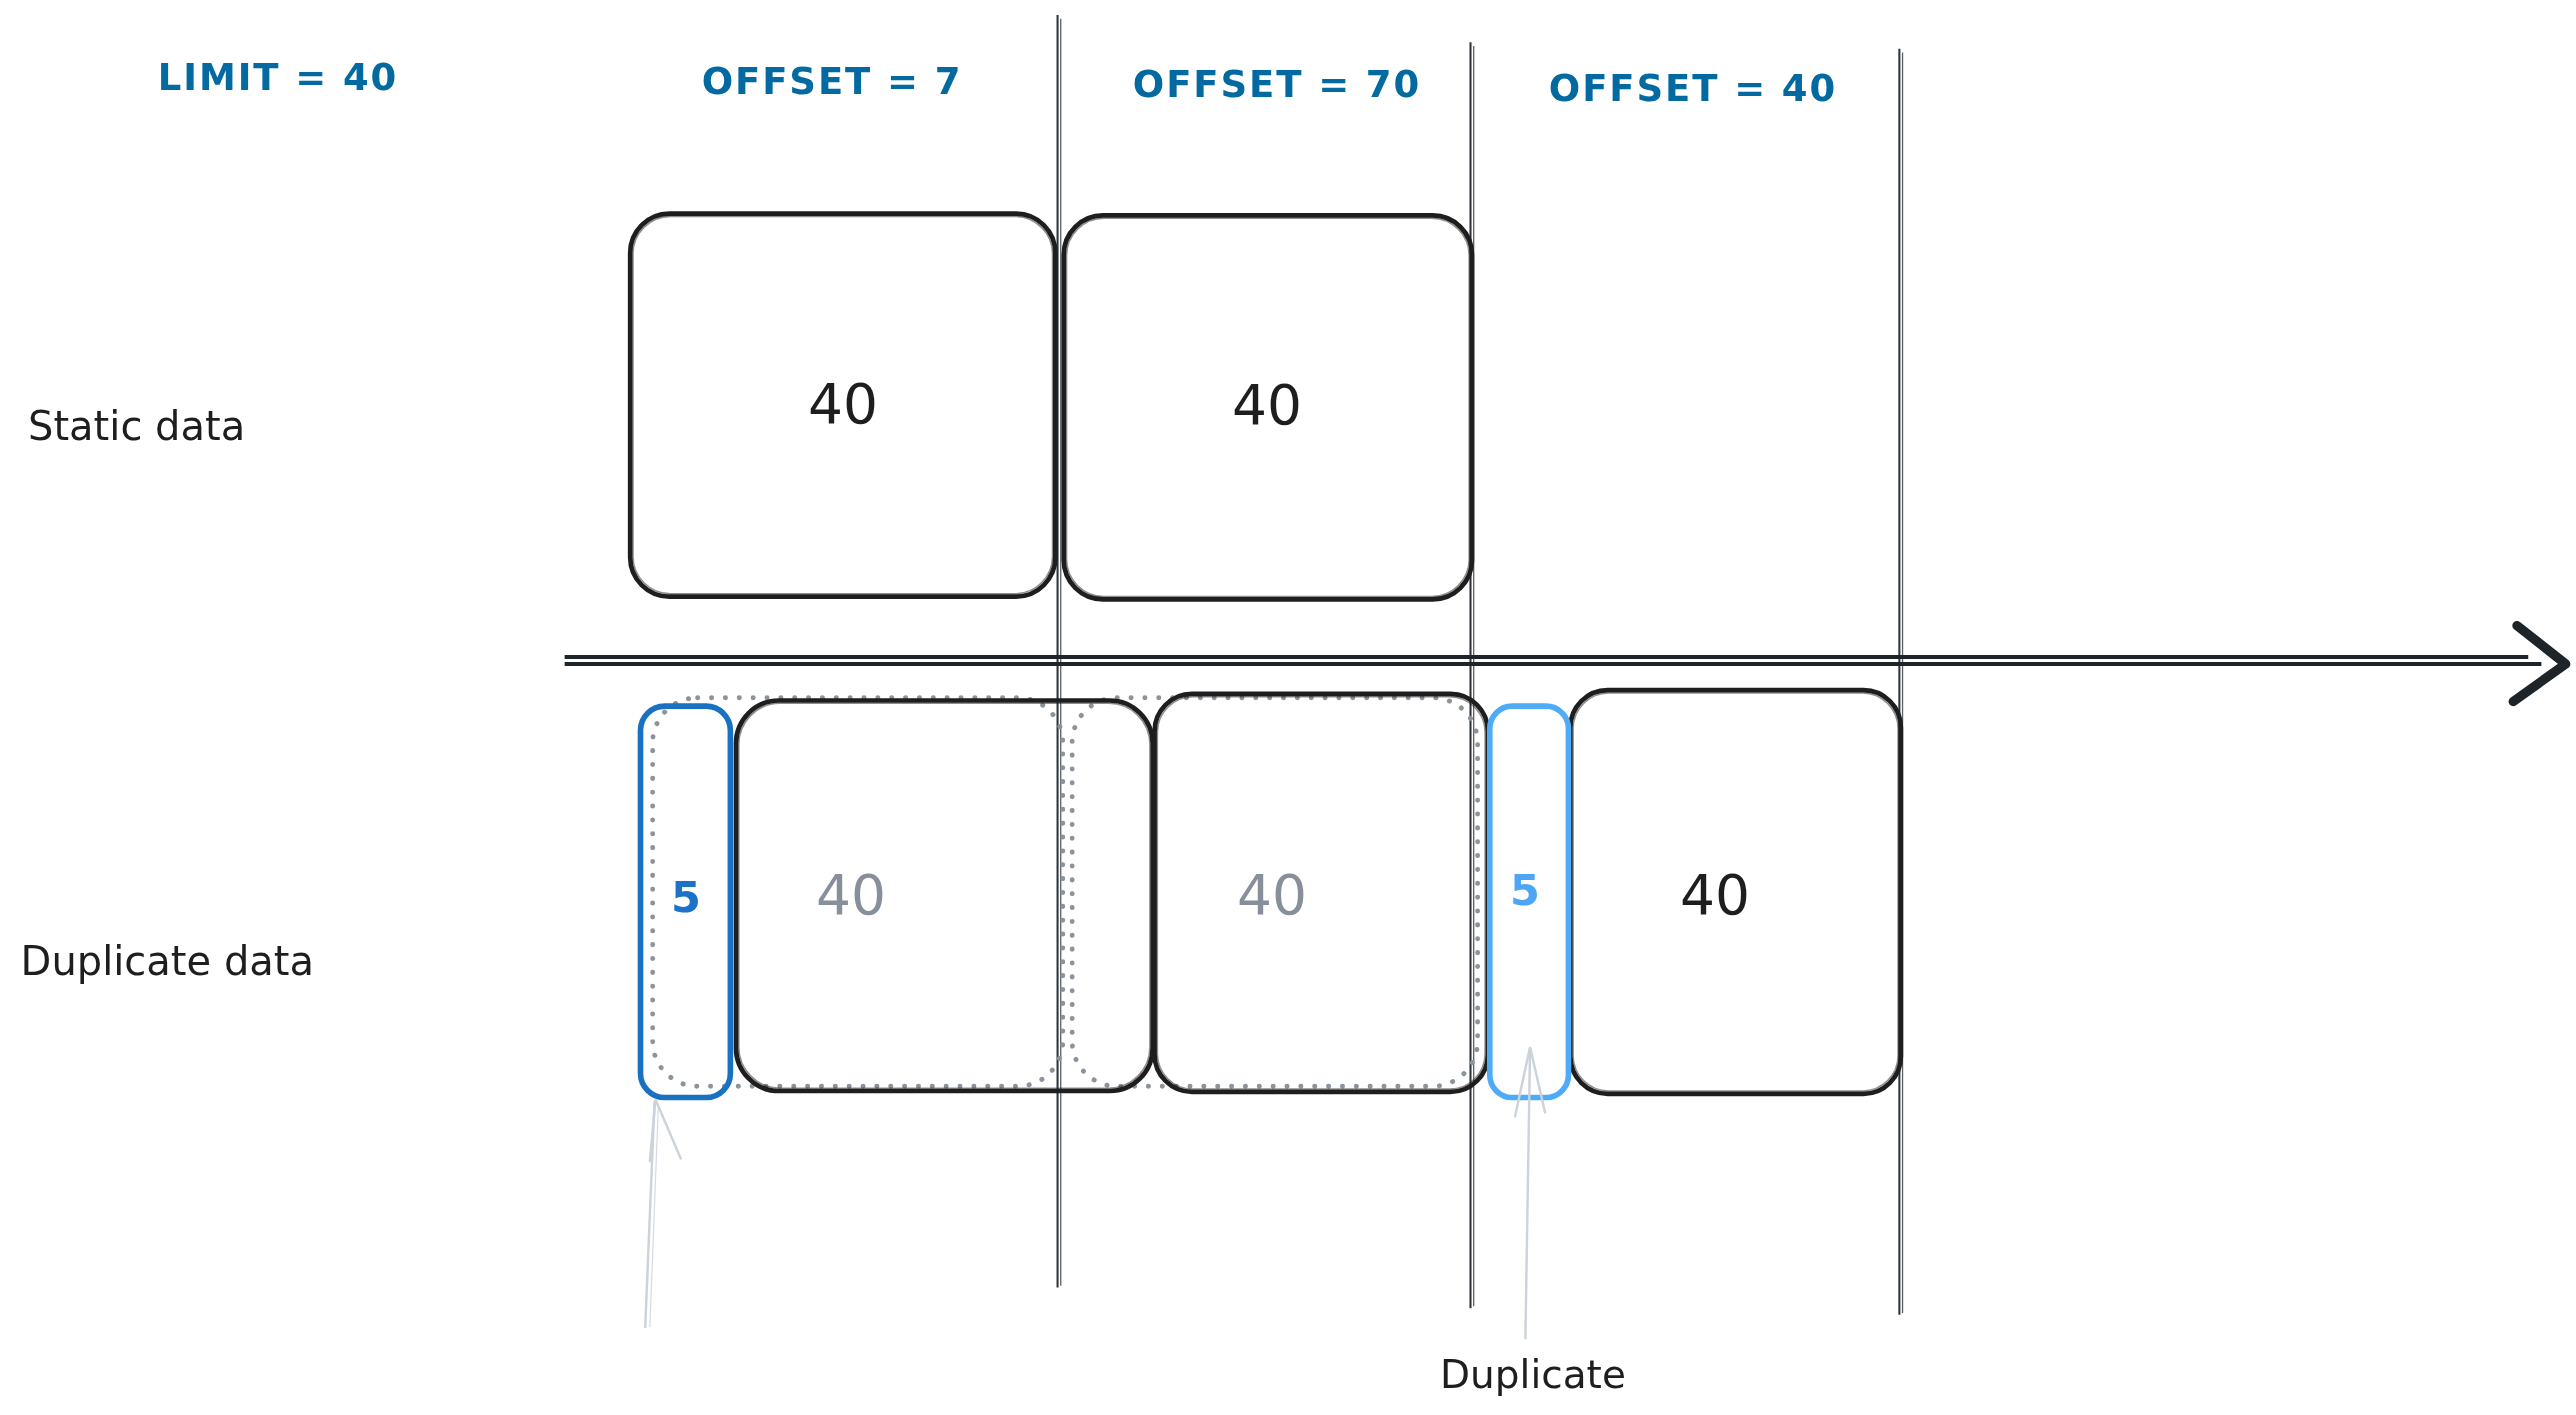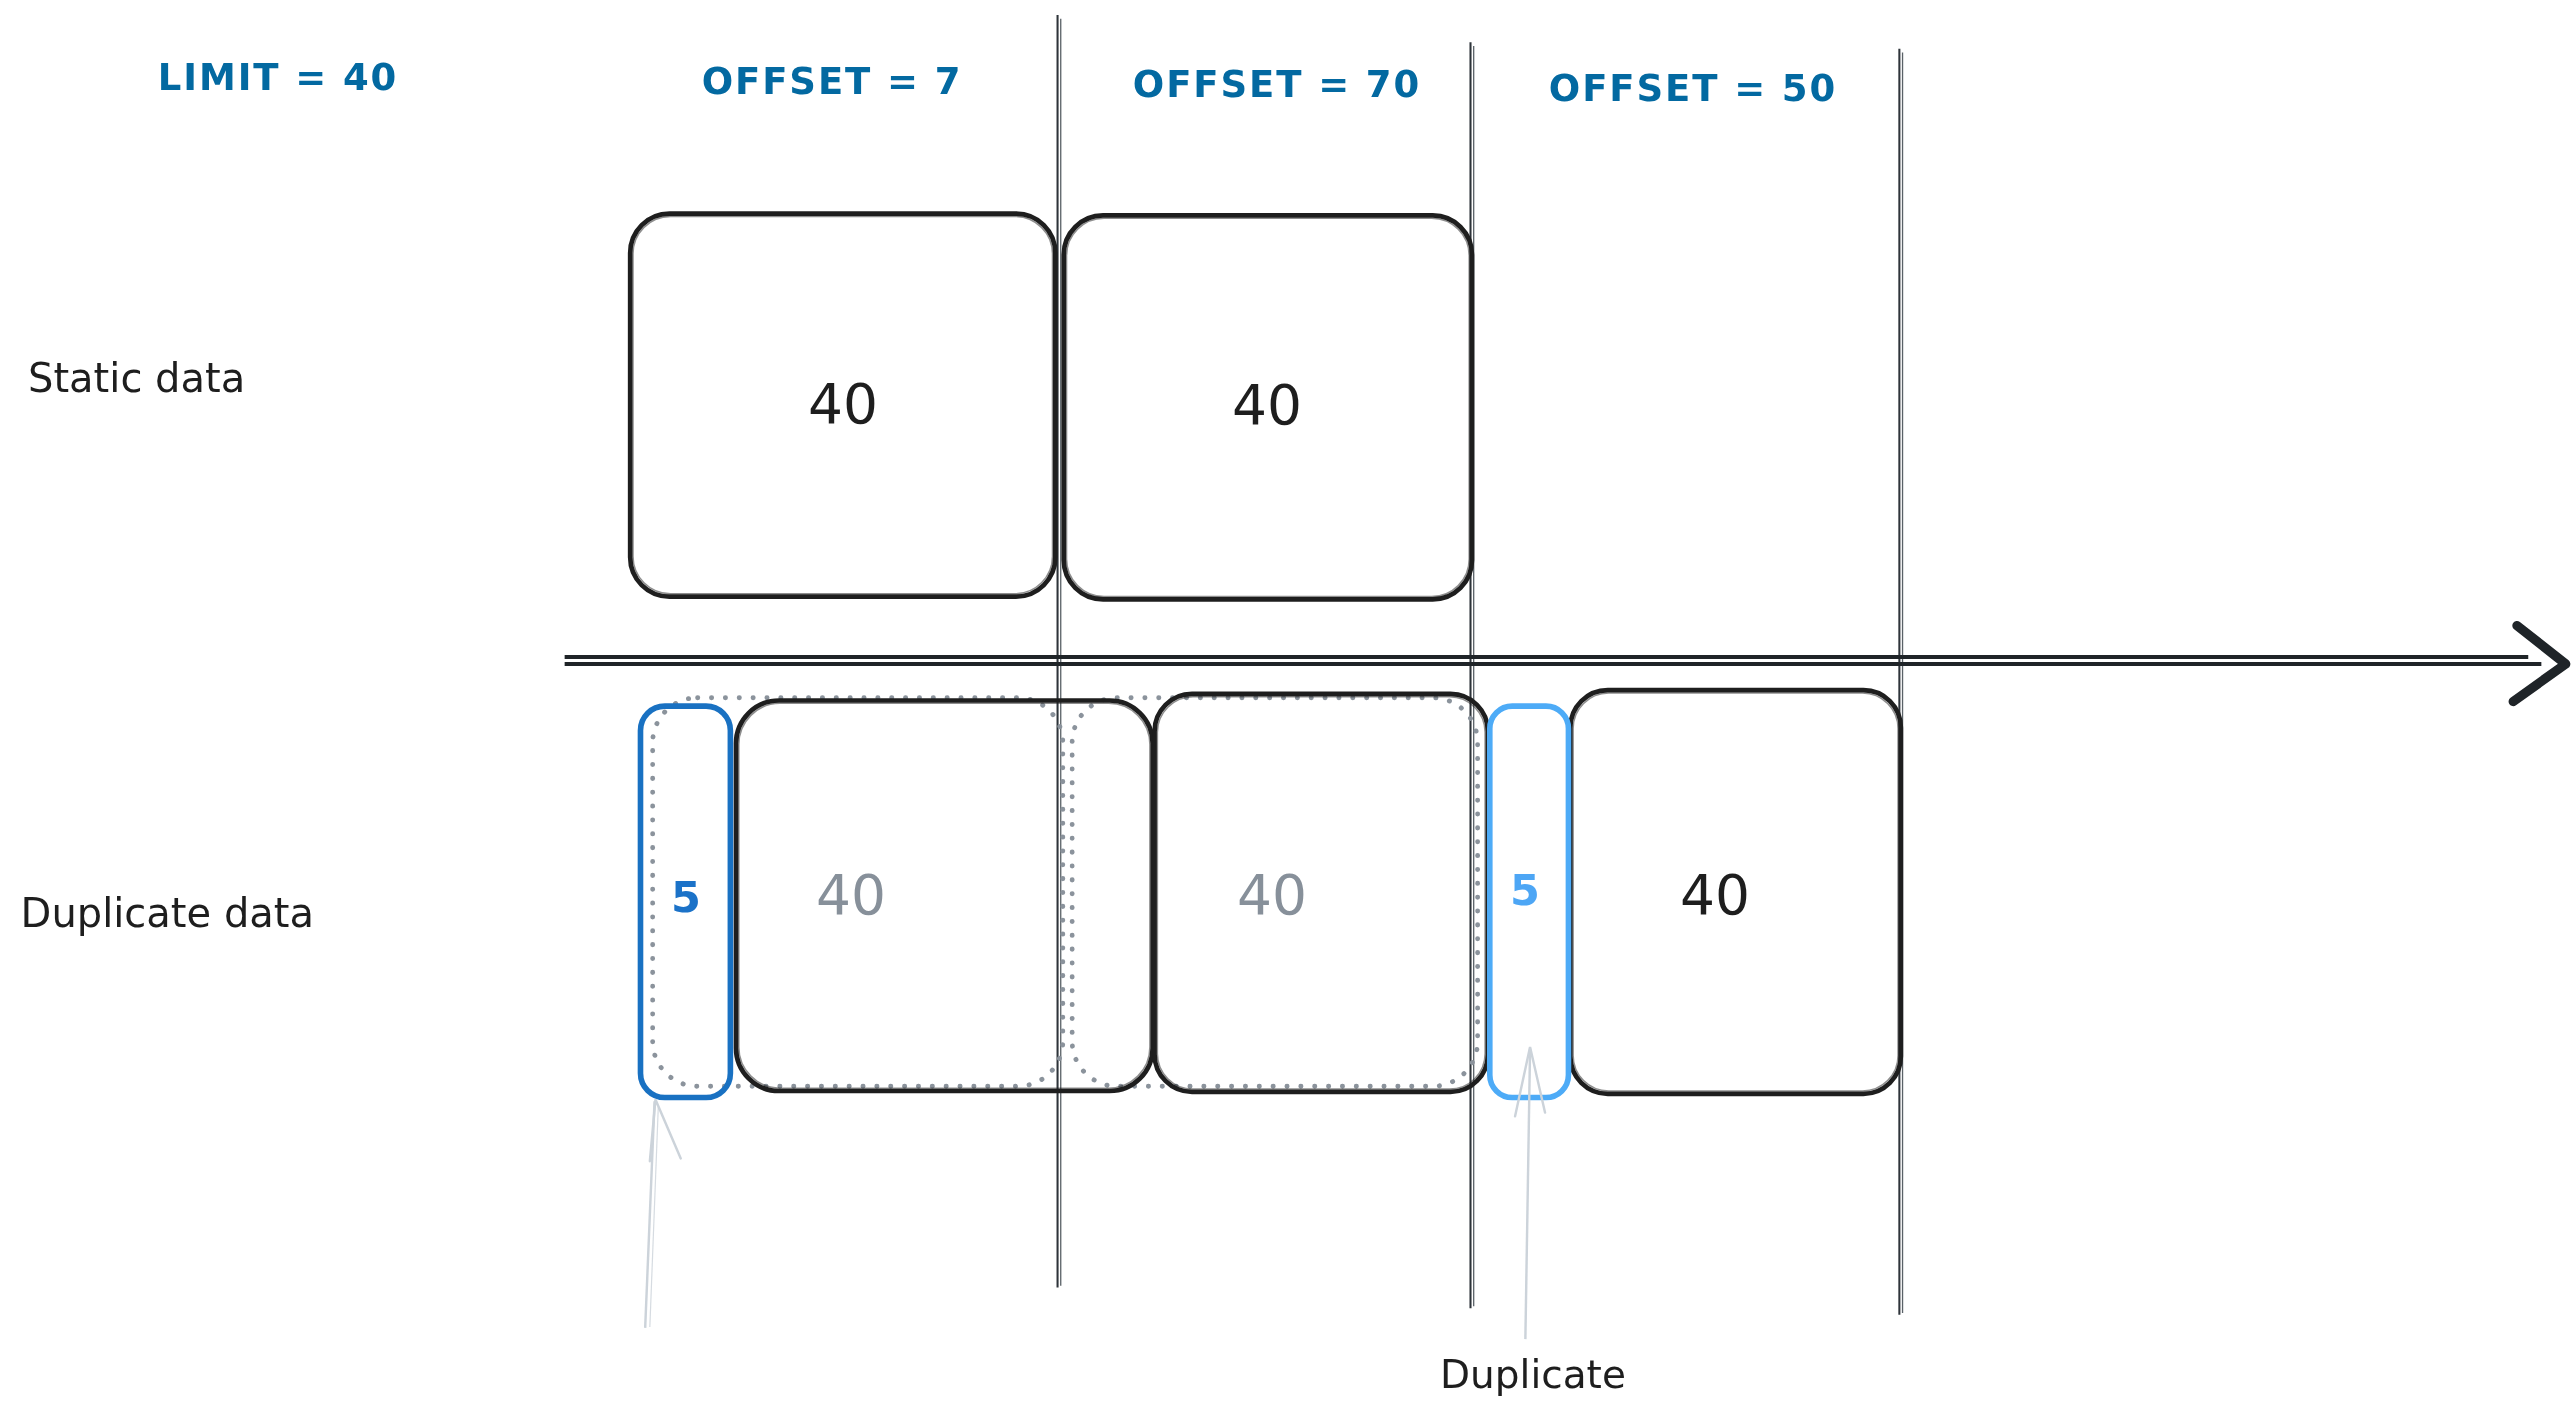--- a/index.html
+++ b/index.html
@@ -2,21 +2,21 @@
 <html style="font-size:15px"><head>
 <meta charset="utf-8">
 <style>
   html,body{margin:0;padding:0;background:#ffffff;}
   body{width:2576px;height:1416px;position:relative;overflow:hidden;
        font-family:"DejaVu Sans",sans-serif;}
   #canvas{position:absolute;left:0;top:0;width:2576px;height:1416px;}
   svg{position:absolute;left:0;top:0;}
   .txt{position:absolute;transform:translate(-50%,-50%);white-space:nowrap;
        font-family:"DejaVu Sans",sans-serif;color:#1e1e1e;}
-  .txt.left{transform:translate(0,-50%);}
+  .txt.left{transform:translate(0,-50%);margin-top:48px;}
   .hdr{color:#0369a1;font-weight:bold;font-size:37px;letter-spacing:1.9px;}
   .rowlbl{font-size:40px;}
   .num{font-size:55px;}
   .num.gray{color:#87909a;}
   .five{font-size:43px;font-weight:bold;}
   .five.dark{color:#1b72c8;}
   .five.light{color:#4da6f5;}
   .note{font-size:39px;}
 </style>
 </head>
@@ -80,21 +80,21 @@
     </g>
     <g>
       <line x1="1629" y1="1430" x2="1634" y2="1120" stroke="#ccd3da" stroke-width="2.6"></line>
       <path d="M 1618 1192 L 1634 1118 L 1650 1188" fill="none" stroke="#ccd3da" stroke-width="2.6" stroke-linecap="round"></path>
     </g>
   </svg>
 
   <div class="txt hdr" style="left:278px;top:77px;">LIMIT = 40</div>
   <div class="txt hdr" style="left:832px;top:81px;">OFFSET = 7</div>
   <div class="txt hdr" style="left:1277px;top:84px;">OFFSET = 70</div>
-  <div class="txt hdr" style="left:1693px;top:88px;">OFFSET = 50</div>
+  <div class="txt hdr" style="left:1693px;top:88px;">OFFSET = 40</div>
 
   <div class="txt rowlbl left" style="left:28px;top:378px;">Static data</div>
   <div class="txt rowlbl left" style="left:20.6px;top:913px;">Duplicate data</div>
 
   <div class="txt num" style="left:843px;top:404px;">40</div>
   <div class="txt num" style="left:1267px;top:405px;">40</div>
 
   <div class="txt five dark" style="left:686px;top:897px;">5</div>
   <div class="txt num gray" style="left:851px;top:895px;">40</div>
   <div class="txt num gray" style="left:1272px;top:895px;">40</div>

